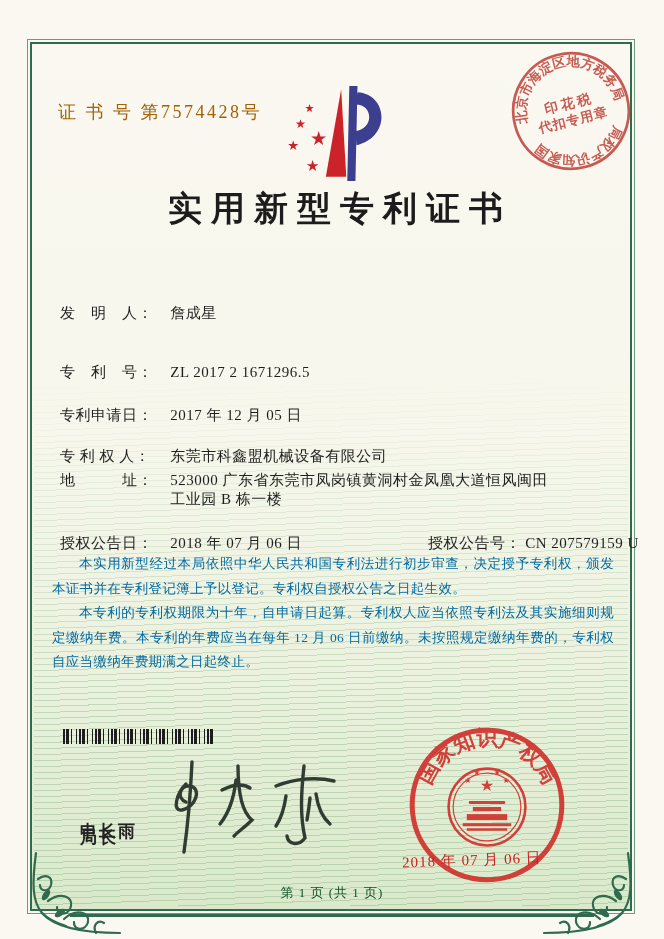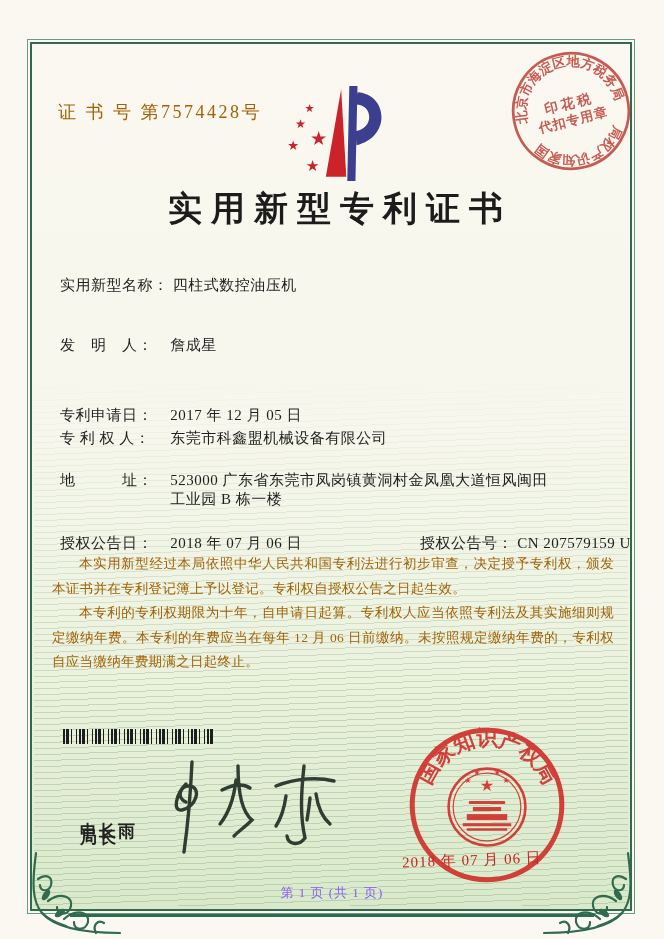--- a/index.html
+++ b/index.html
@@ -21,34 +21,34 @@
     mask-image:linear-gradient(to bottom, transparent 0%, transparent 38%, rgba(0,0,0,.55) 58%, #000 78%);
   }
   .cert-no{position:absolute; left:58px; top:80px; font-size:18px; letter-spacing:2.5px; color:#a16207;margin-top:20px;}
   .logo{position:absolute; left:282px; top:84px; width:102px; height:98px;}
   .tax-stamp{position:absolute; left:508px; top:48px; width:126px; height:126px; transform:rotate(-14deg); opacity:.9;}
   .title{position:absolute; left:8px; top:186px; width:100%; text-align:center;
     font-size:34px; font-weight:bold; letter-spacing:9px; color:#1c1c1c;}
   .field{position:absolute; left:60px; font-size:15px; letter-spacing:.5px; color:#1f1f1f; white-space:nowrap;}
   .flabel{display:inline-block; min-width:106px;}
   .addr-lines{display:inline-block; vertical-align:top; white-space:normal; width:440px;}
-  .grant-right{position:absolute; left:360px; top:0;}
+  .grant-right{position:absolute; left:368px; top:0;}
   .body-text{position:absolute; left:52px; top:552px; width:562px;
-    font-size:13.5px; line-height:24.5px; text-align:justify; color:#a16207; letter-spacing:.3px;}
+    font-size:13.5px; line-height:24.5px; text-align:justify; color:#0369a1; letter-spacing:.3px;}
   .body-text p{margin:0; text-indent:2em;}
   .barcode{position:absolute; left:63px; top:729px; width:151px; height:15px;
     background:repeating-linear-gradient(90deg,#1d1d1d 0 2px,transparent 2px 3px,#1d1d1d 3px 6px,transparent 6px 8px,#1d1d1d 8px 9px,transparent 9px 13px,#1d1d1d 13px 14px,transparent 14px 16px);}
   .signer{position:absolute; left:80px; font-family:"Liberation Sans","DejaVu Sans",sans-serif;
     font-weight:600; font-size:17px; letter-spacing:2px; color:#222;}
   .signer.t{top:789px;margin-top:37px;} .signer.n{top:820px;}
   .sig-svg{position:absolute; left:158px; top:750px; width:195px; height:115px;}
   .seal-svg{position:absolute; left:396px; top:714px; width:182px; height:182px; opacity:.92;}
   .seal-date{position:absolute; left:402px; top:851px; font-size:15px; letter-spacing:1px;
     color:#c9231f; transform:rotate(-2deg); z-index:5;}
-  .footer{position:absolute; left:0; top:884px; width:100%; text-align:center; font-size:13px; color:#8b5cf6; letter-spacing:1px;}
+  .footer{position:absolute; left:0; top:884px; width:100%; text-align:center; font-size:13px; color:#14532d; letter-spacing:1px;}
   .bottom-rule{position:absolute; left:70px; top:914px; width:524px; height:2.5px; background:#2f6b4c;}
   .flourish{position:absolute; width:96px; height:90px;}
   .flourish.l{left:26px; top:849px;}
   .flourish.r{right:26px; top:849px; transform:scaleX(-1);}
 </style>
 </head>
 <body>
 
 <div class="page">
 
@@ -79,33 +79,33 @@
     </text>
     <text font-size="12.5" fill="#c24b42" font-weight="bold">
       <textPath href="#stampBottom" startOffset="50%" text-anchor="middle">局权产识知家国</textPath>
     </text>
     <text x="60" y="57" font-size="13" fill="#c24b42" font-weight="bold" text-anchor="middle" letter-spacing="3">印花税</text>
     <text x="60" y="73" font-size="12.5" fill="#c24b42" font-weight="bold" text-anchor="middle" letter-spacing="1">代扣专用章</text>
   </svg>
 
   <div class="title">实用新型专利证书</div>
 
-  <div class="field" style="top:276px">
-    <span class="flabel">实用新型名称：</span>
-    <span>四柱式数控油压机</span>
-  </div>
-  <div class="field" style="top:336px">
+  <div class="field" style="top:304px">
     <span class="flabel">发　明　人：</span>
     <span>詹成星</span>
+  </div>
+  <div class="field" style="top:363px">
+    <span class="flabel">专　利　号：</span>
+    <span>ZL 2017 2 1671296.5</span>
   </div>
   <div class="field" style="top:406px">
     <span class="flabel">专利申请日：</span>
     <span>2017 年 12 月 05 日</span>
   </div>
-  <div class="field" style="top:429px">
+  <div class="field" style="top:447px">
     <span class="flabel">专 利 权 人：</span>
     <span>东莞市科鑫盟机械设备有限公司</span>
   </div>
   <div class="field" style="top:471px">
     <span class="flabel">地　　　址：</span>
     <span class="addr-lines"><span>523000  广东省东莞市凤岗镇黄洞村金凤凰大道恒风闽田</span><br>
       <span>工业园 B 栋一楼</span>
     </span>
   </div>
   <div class="field" style="top:534px; left:60px; width:560px">

